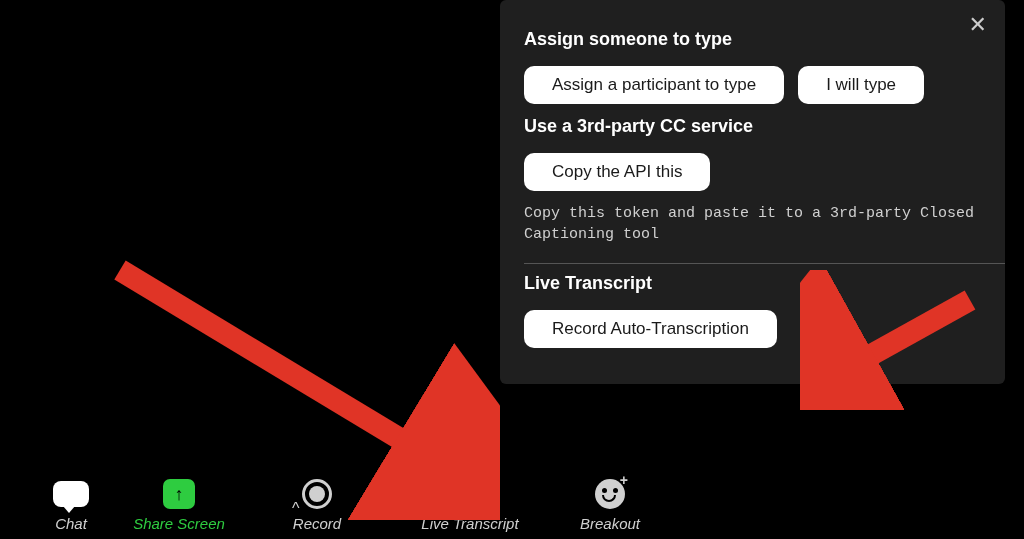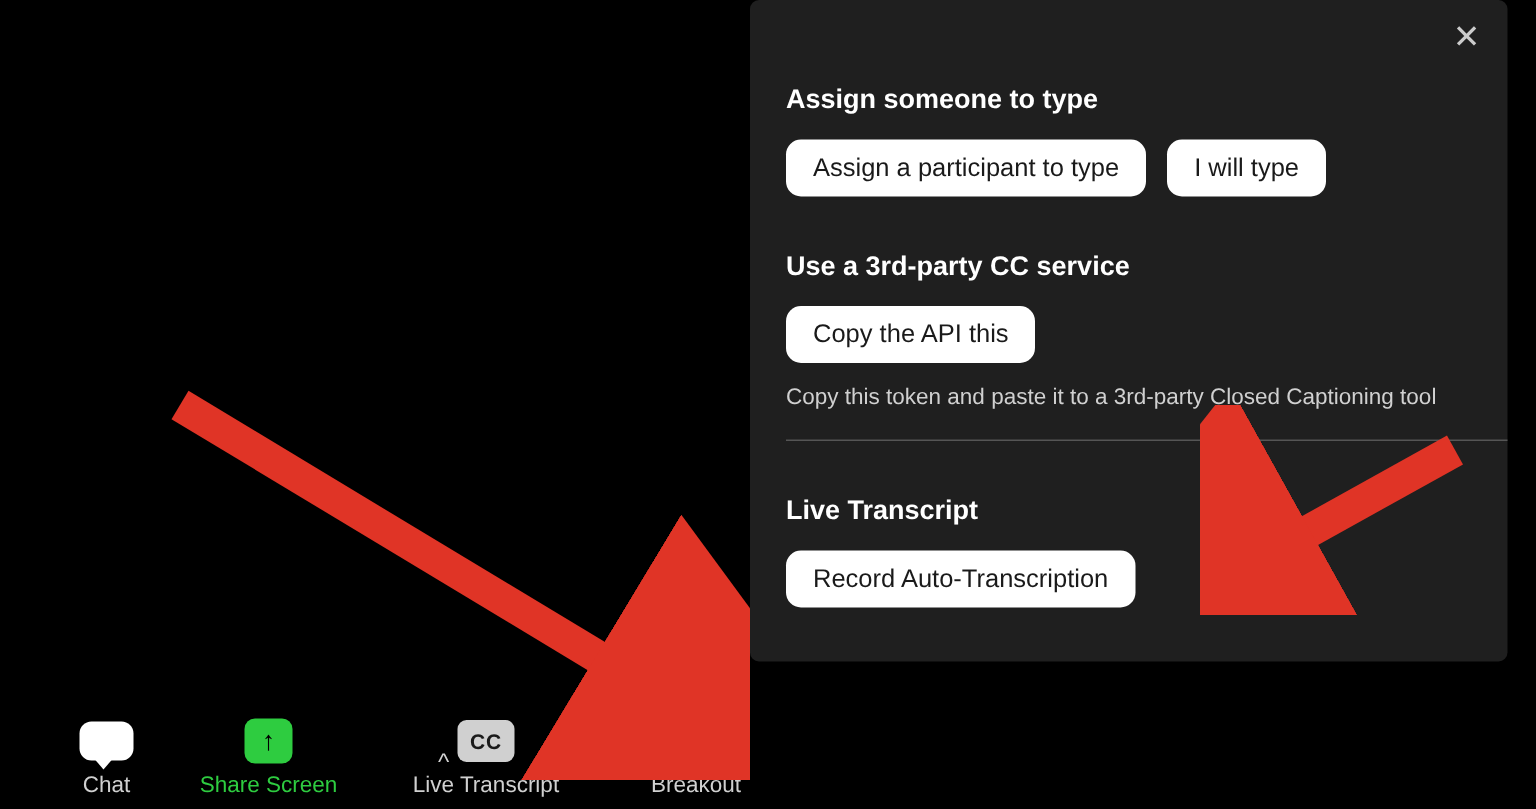--- a/index.html
+++ b/index.html
@@ -31,47 +31,48 @@
       right: 18px;
       color: #cccccc;
       font-size: 22px;
       cursor: pointer;
       line-height: 1;
     }
     .section-title {
       font-size: 18px;
       font-weight: 600;
       color: #ffffff;
-      margin-top: 36px;
+      margin-top: 9px;
       margin-bottom: 16px;
     }
     .section-title:first-of-type {
       margin-top: 30px;
     }
     .btn-row {
       display: flex;
       gap: 14px;
       margin-bottom: 12px;
     }
     .btn {
       background: #ffffff;
       color: #1a1a1a;
       border: none;
       border-radius: 10px;
-      padding: 9px 18px;
+      padding: 9px 28px;
       font-size: 17px;
       cursor: pointer;
       white-space: nowrap;
     }
     .helper-text {
       font-size: 15px;
       color: #d0d0d0;
       line-height: 1.4;
       margin-top: 12px;
       margin-bottom: 18px;
+      font-family: Liberation Mono, monospace;
     }
     .divider {
       border: none;
       border-top: 1px solid #555555;
       margin: 0 -24px 0 0;
     }
 
     .toolbar {
       position: absolute;
       bottom: 7px;
@@ -96,20 +97,21 @@
     .toolbar-icon-wrap {
       height: 34px;
       display: flex;
       align-items: center;
       justify-content: center;
       margin-bottom: 4px;
     }
     .toolbar-label {
       font-size: 15px;
       white-space: nowrap;
+      font-style: italic;
     }
 
     .share-caret {
       position: absolute;
       bottom: 14px;
       color: #d0d0d0;
       font-size: 16px;
       cursor: pointer;
     }
 
@@ -270,20 +272,26 @@
 
   <div class="toolbar-item green" style="width:130px">
     <div class="toolbar-icon-wrap">
         <div class="icon-share">↑</div>
       </div>
     <div class="toolbar-label">Share Screen</div>
   </div>
 
   <div class="share-caret" style="left:264px">^</div>
 
+  <div class="toolbar-item" style="width:146px">
+    <div class="toolbar-icon-wrap">
+        <div class="icon-record"></div>
+      </div>
+    <div class="toolbar-label">Record</div>
+  </div>
 
   <div class="toolbar-item" style="width:160px">
     <div class="toolbar-icon-wrap">
         <div class="icon-cc">CC</div>
       </div>
     <div class="toolbar-label">Live Transcript</div>
   </div>
 
 
   <div class="toolbar-item" style="width:120px">

